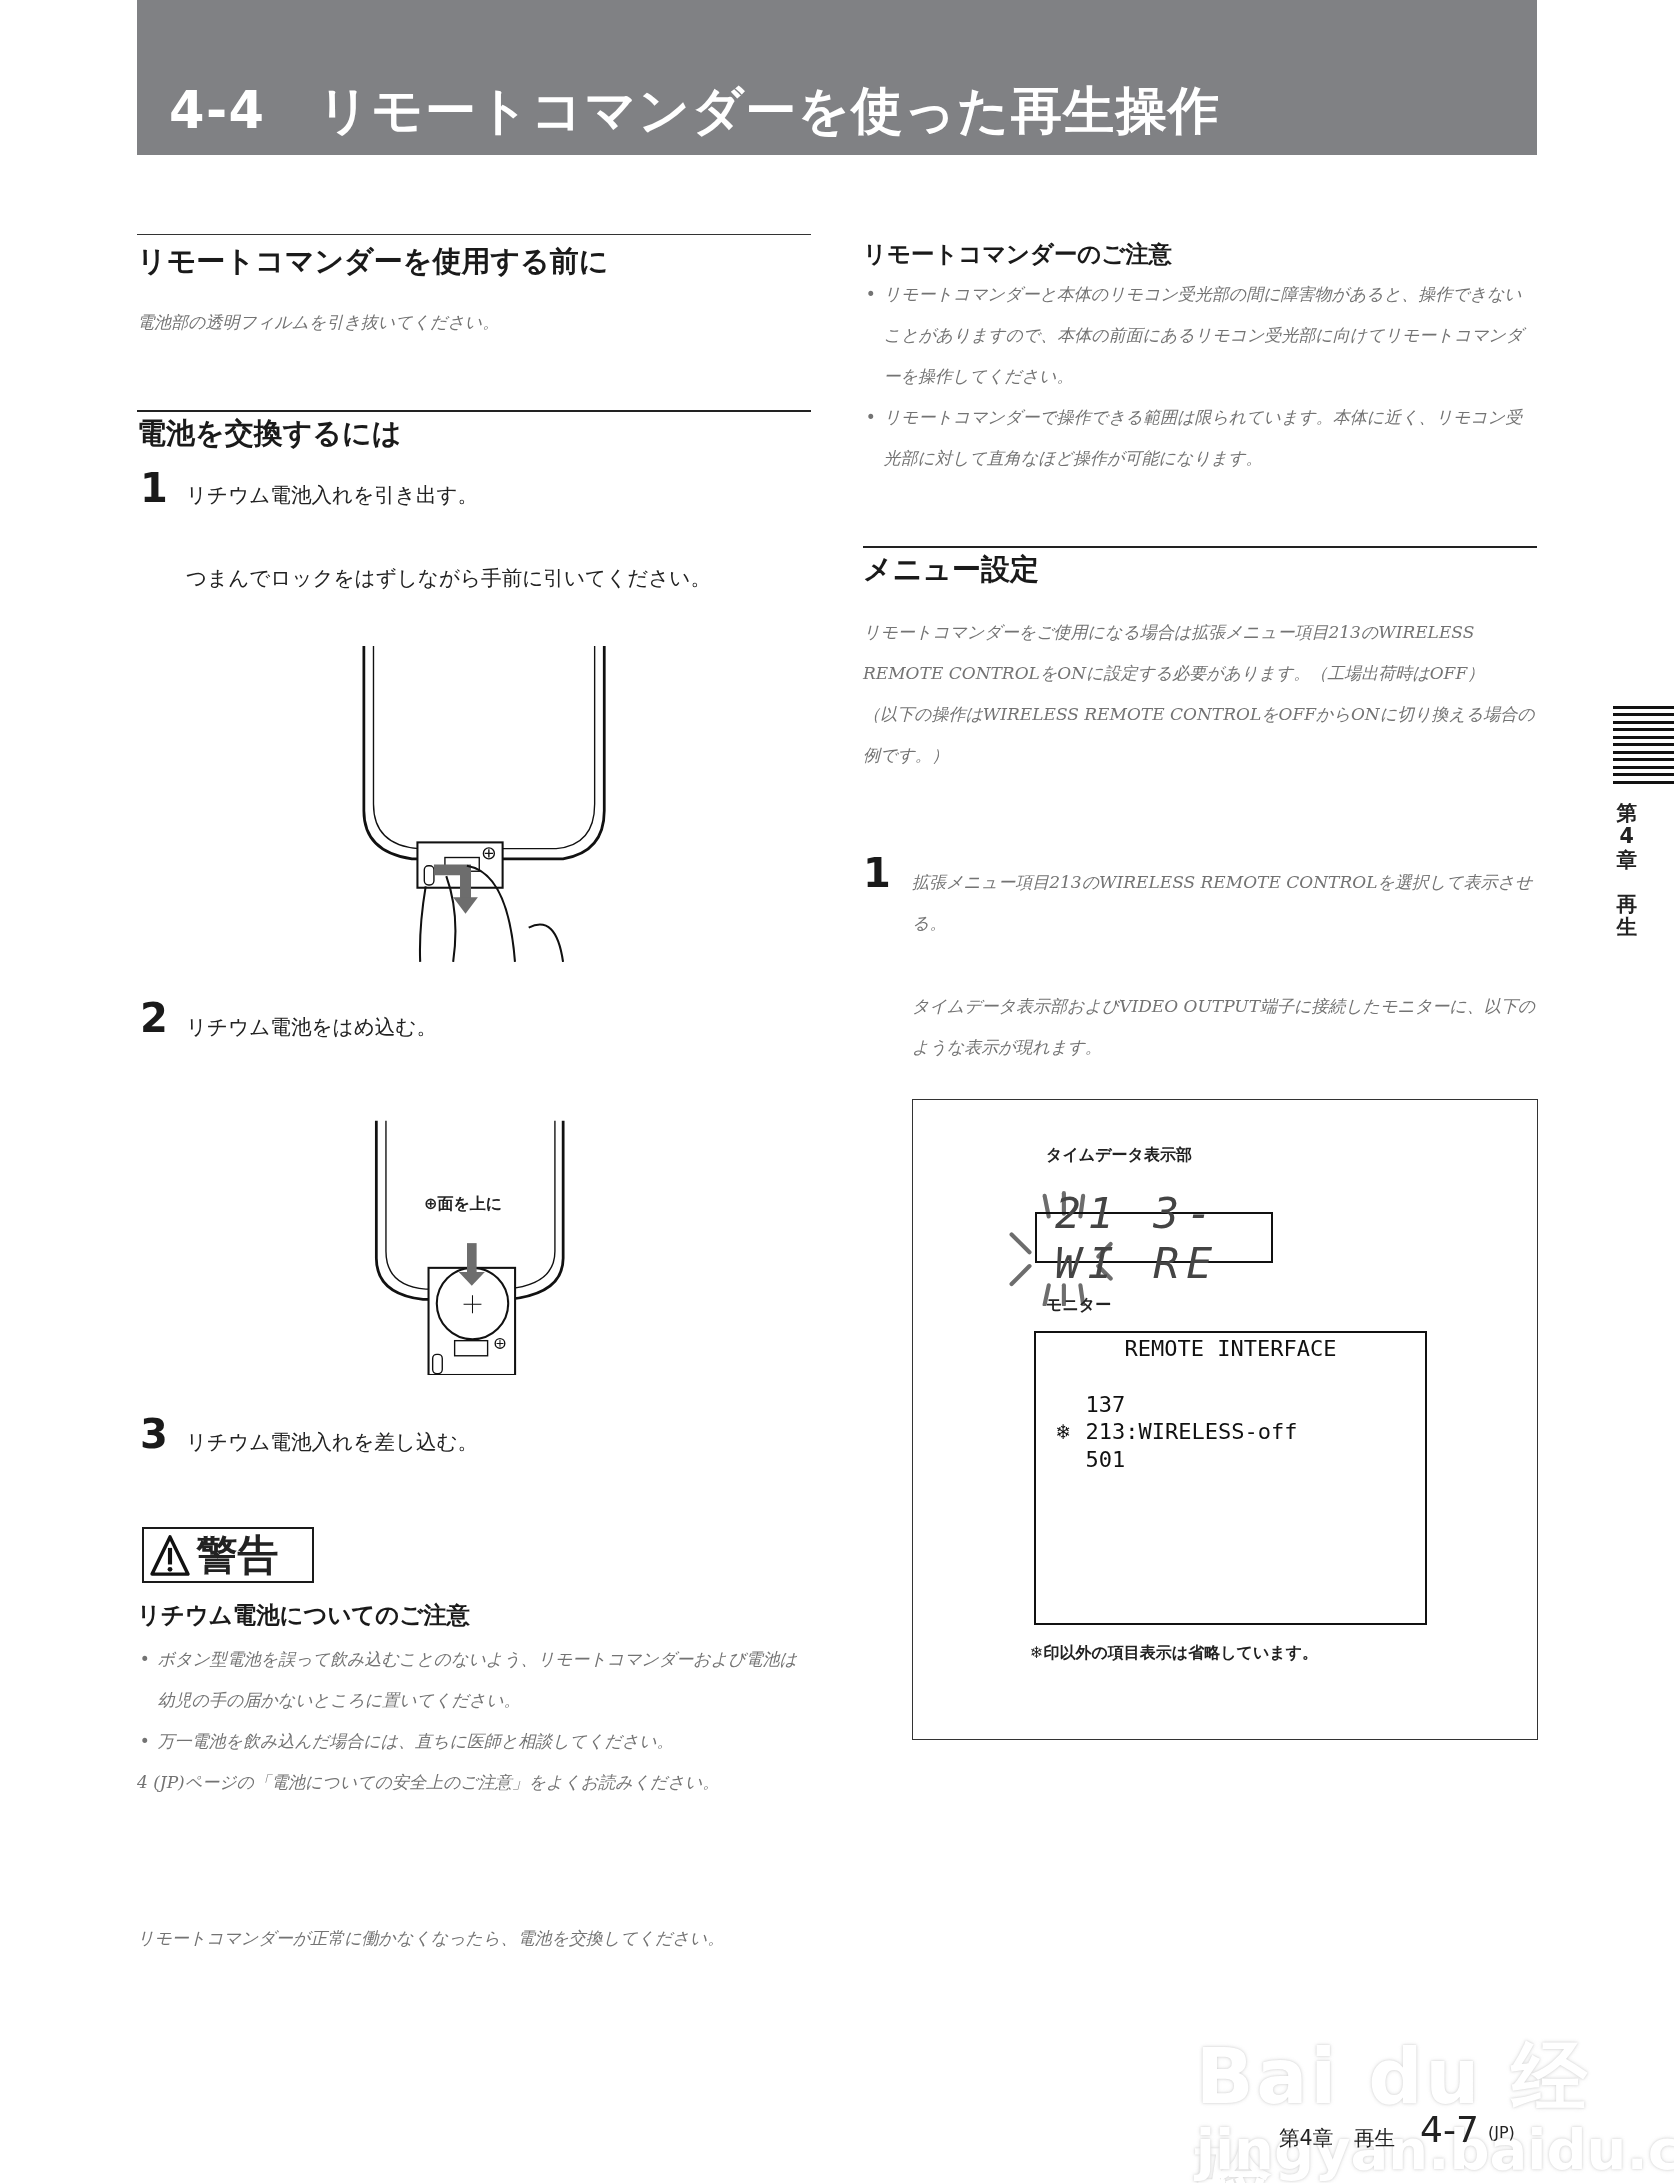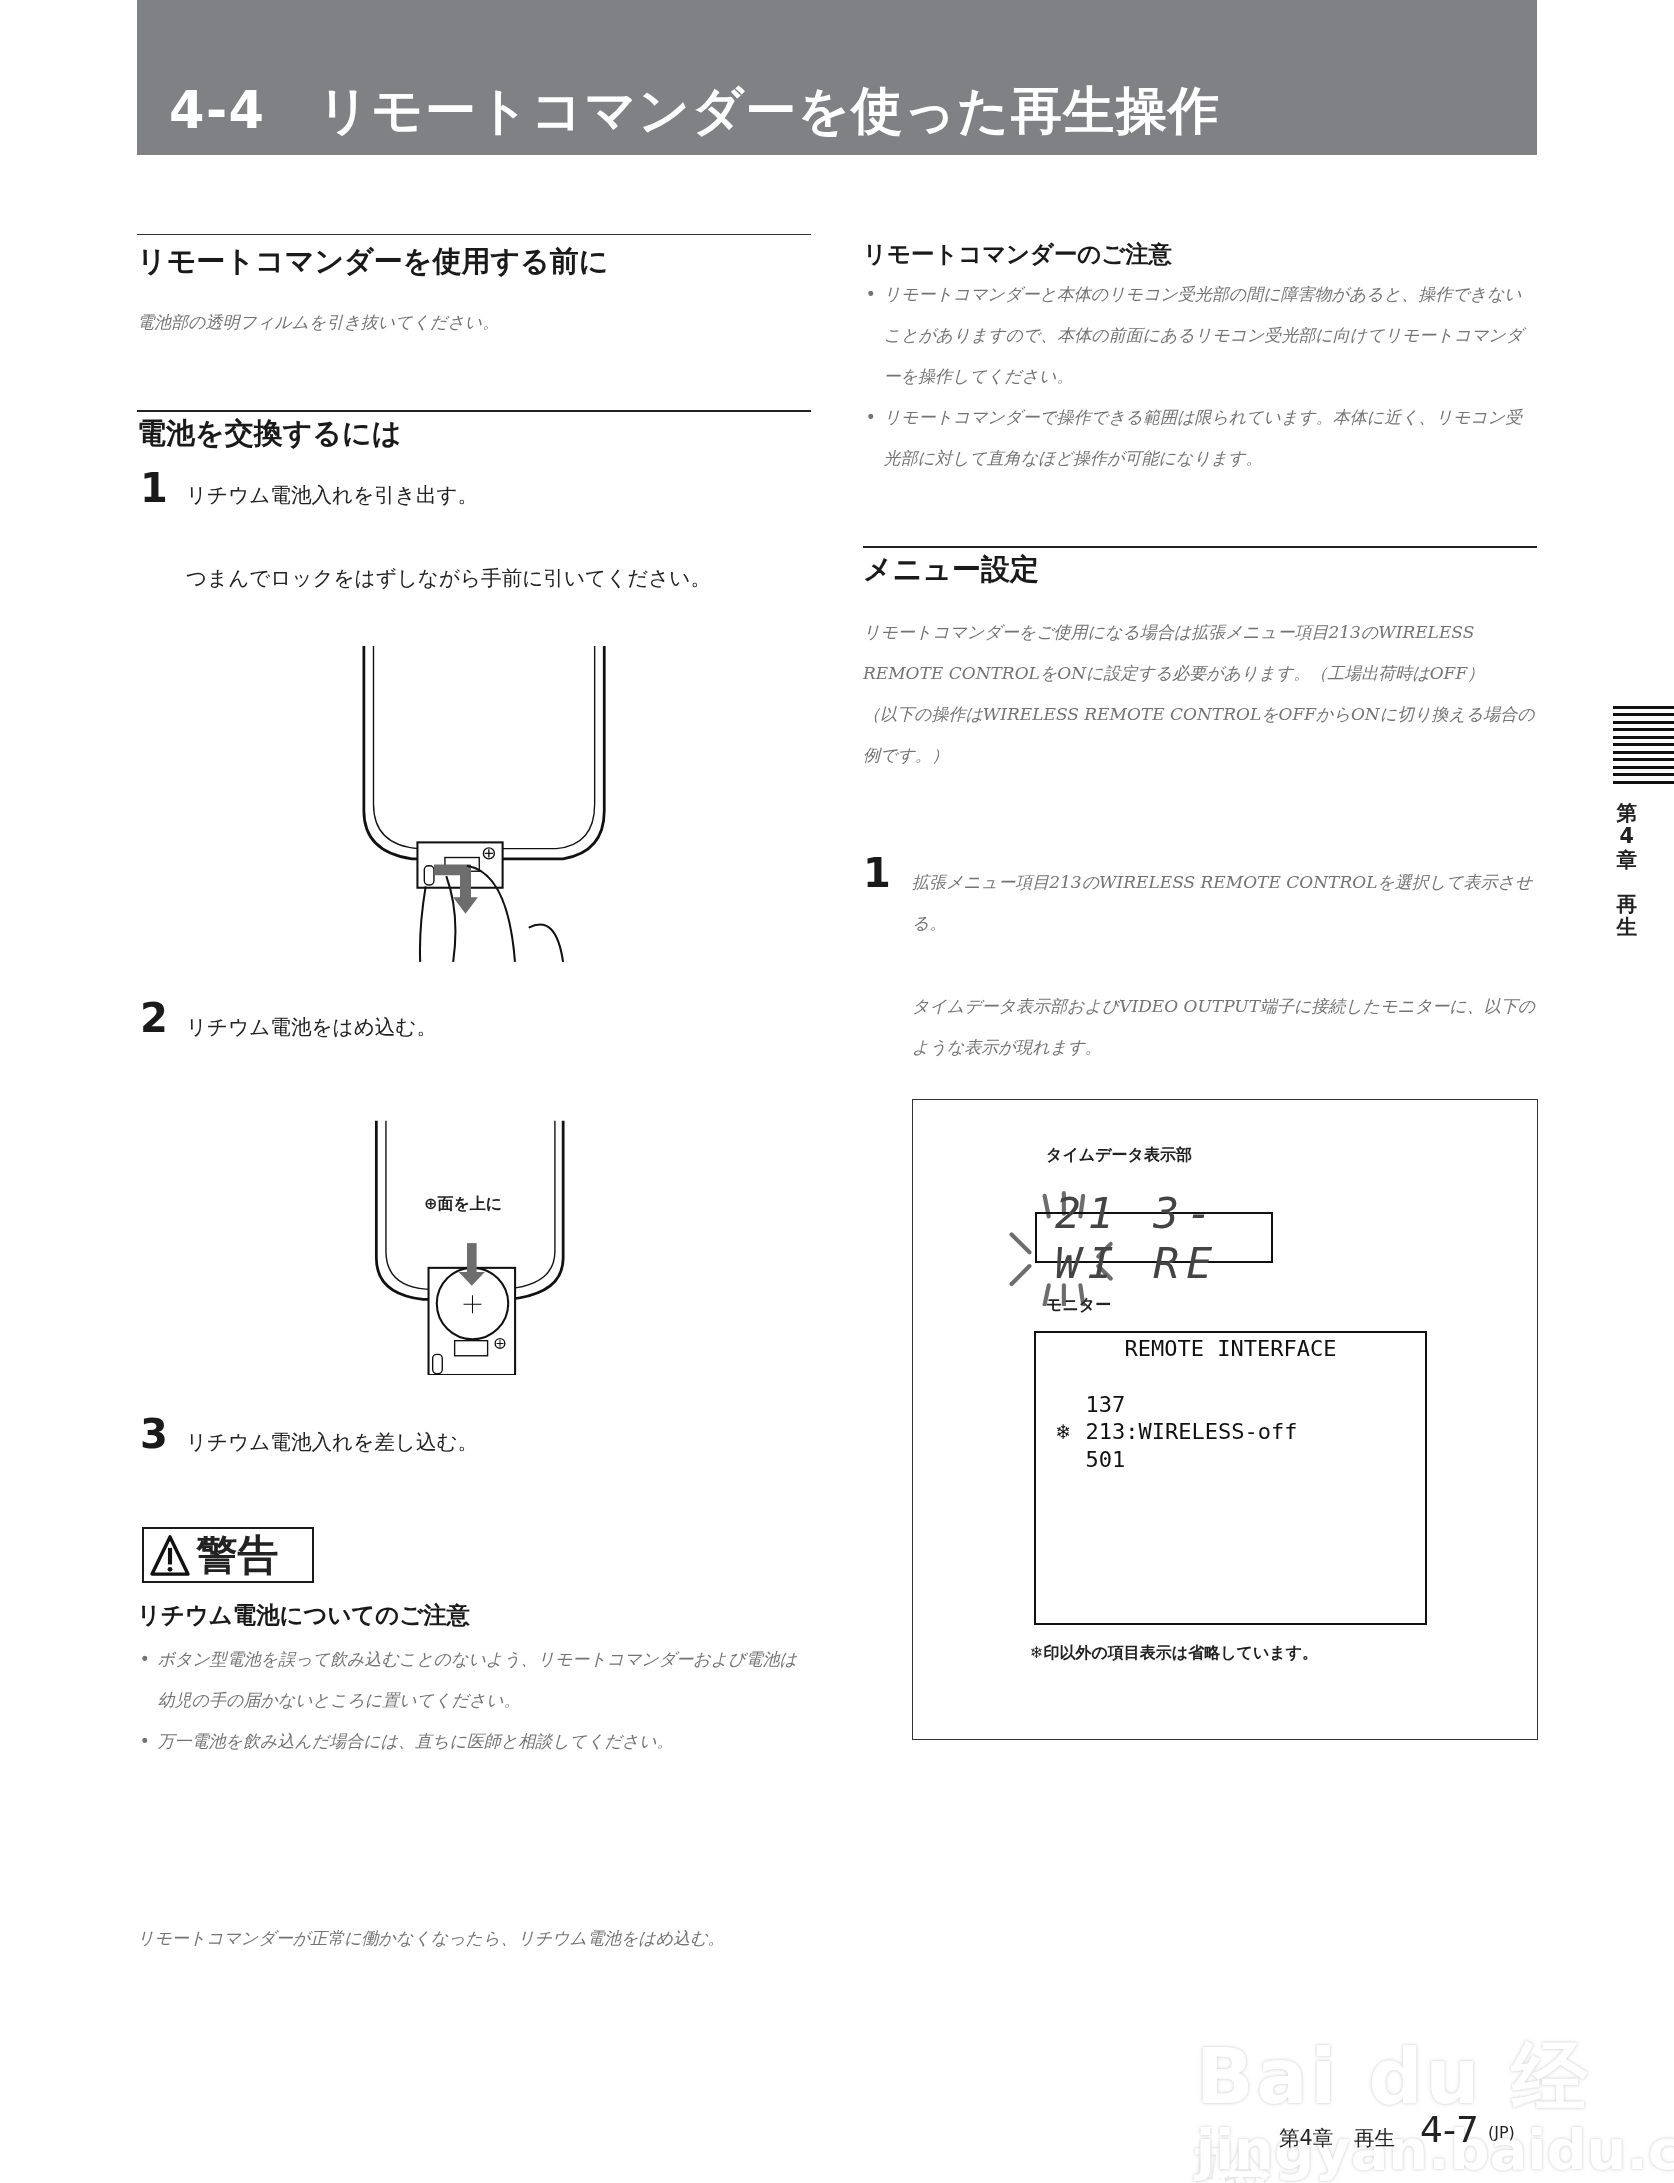--- a/index.html
+++ b/index.html
@@ -97,22 +97,23 @@
     <polygon points="29,4 55,58 3,58" fill="none" stroke="#111" stroke-width="5" stroke-linejoin="round"></polygon>
     <rect x="26" y="20" width="6" height="24" fill="#111"></rect>
     <circle cx="29" cy="51" r="3.5" fill="#111"></circle>
   </svg>
   <span class="warn-label">警告</span>
 </div>
 <div class="abs h3" style="left:137px;top:1599px;">リチウム電池についてのご注意</div>
 <div class="abs body" style="left:137px;top:1639px;width:675px;">
   <div class="bullet">ボタン型電池を誤って飲み込むことのないよう、リモートコマンダーおよび電池は幼児の手の届かないところに置いてください。</div>
   <div class="bullet">万一電池を飲み込んだ場合には、直ちに医師と相談してください。</div>
+  <div>4 (JP)ページの「電池についての安全上のご注意」をよくお読みください。</div>
 </div>
-<div class="abs body" style="left:137px;top:1918px;width:675px;">リモートコマンダーが正常に働かなくなったら、リチウム電池をはめ込む。</div>
+<div class="abs body" style="left:137px;top:1918px;width:675px;">リモートコマンダーが正常に働かなくなったら、電池を交換してください。</div>
 
 <div class="abs h3" style="left:863px;top:238px;">リモートコマンダーのご注意</div>
 <div class="abs body" style="left:863px;top:274px;width:675px;">
   <div class="bullet">リモートコマンダーと本体のリモコン受光部の間に障害物があると、操作できないことがありますので、本体の前面にあるリモコン受光部に向けてリモートコマンダーを操作してください。</div>
   <div class="bullet">リモートコマンダーで操作できる範囲は限られています。本体に近く、リモコン受光部に対して直角なほど操作が可能になります。</div>
 </div>
 
 <div class="abs rule thick" style="left:863px;top:546px;width:674px;"></div>
 <div class="abs h2" style="left:863px;top:550px;">メニュー設定</div>
 <div class="abs body" style="left:863px;top:612px;width:675px;">

